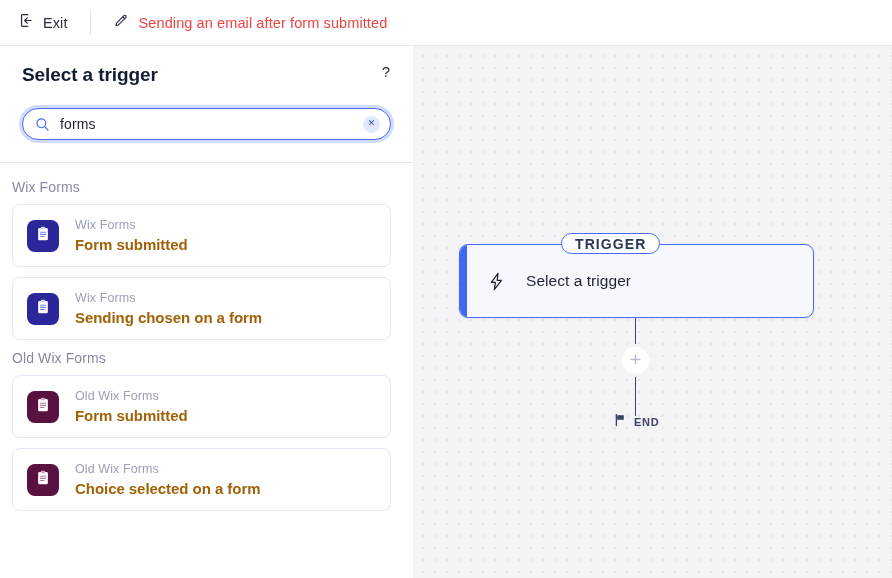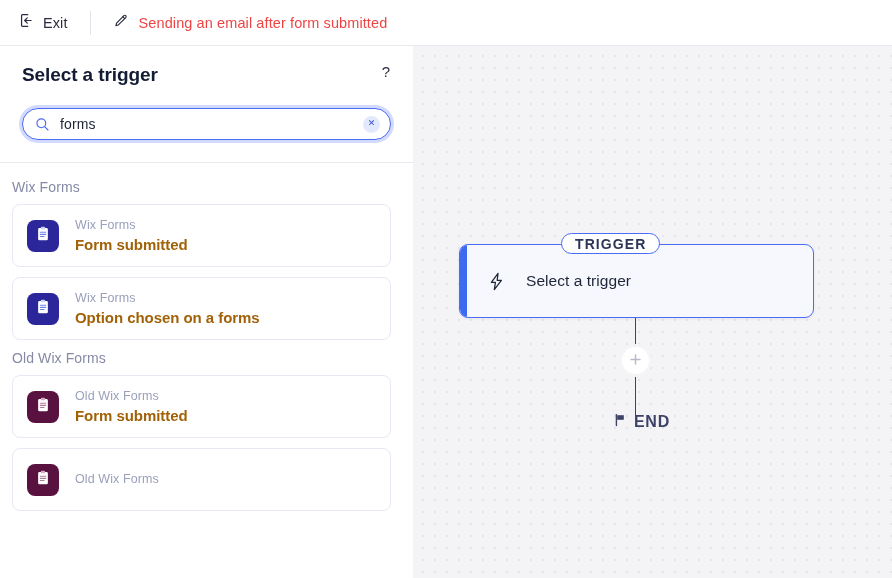--- a/index.html
+++ b/index.html
@@ -241,21 +241,21 @@
 
   .end-node {
     position: absolute;
     left: 200px;
     top: 367px;
     display: flex;
     align-items: center;
     gap: 7px;
   }
   .end-label {
-    font-size: 16px;
+    font-size: 11px;
     font-weight: bold;
     color: #3d4366;
     letter-spacing: 0.7px;
   }
 
   
   .trigger-card {
     position: absolute;
     left: 46px;
     top: 198px;
@@ -384,21 +384,21 @@
             <span>
               <svg width="18" height="18" viewBox="0 0 20 20" fill="none">
                 <rect x="4.6" y="3.4" width="10.8" height="13.6" rx="1.5" fill="#ffffff"></rect>
                 <rect x="7.7" y="1.9" width="4.6" height="2.9" rx="1" fill="#c7d3f9"></rect>
                 <path d="M7 8.1h6M7 10.4h6M7 12.7h4.2" stroke="#6b86e8" stroke-width="1.15" stroke-linecap="round"></path>
               </svg>
             </span>
           </div>
           <div class="card-text">
             <div class="card-sub">Wix Forms</div>
-            <div class="card-name">Option chosen on a forms</div>
+            <div class="card-name">Sending chosen on a form</div>
           </div>
         </div>
       </div>
 
       <div class="group">
         <div class="group-label">Old Wix Forms</div>
 
         <div class="card">
           <div class="card-icon plum">
             <span>
@@ -420,20 +420,21 @@
             <span>
               <svg width="18" height="18" viewBox="0 0 20 20" fill="none">
                 <rect x="4.6" y="3.4" width="10.8" height="13.6" rx="1.5" fill="#ffffff"></rect>
                 <rect x="7.7" y="1.9" width="4.6" height="2.9" rx="1" fill="#d6a8c4"></rect>
                 <path d="M7 8.1h6M7 10.4h6M7 12.7h4.2" stroke="#b07c9c" stroke-width="1.15" stroke-linecap="round"></path>
               </svg>
             </span>
           </div>
           <div class="card-text">
             <div class="card-sub">Old Wix Forms</div>
+            <div class="card-name">Choice selected on a form</div>
           </div>
         </div>
       </div>
 
     </div>
   </div>
 
   <div class="canvas">
 
     <div class="connector"></div>

